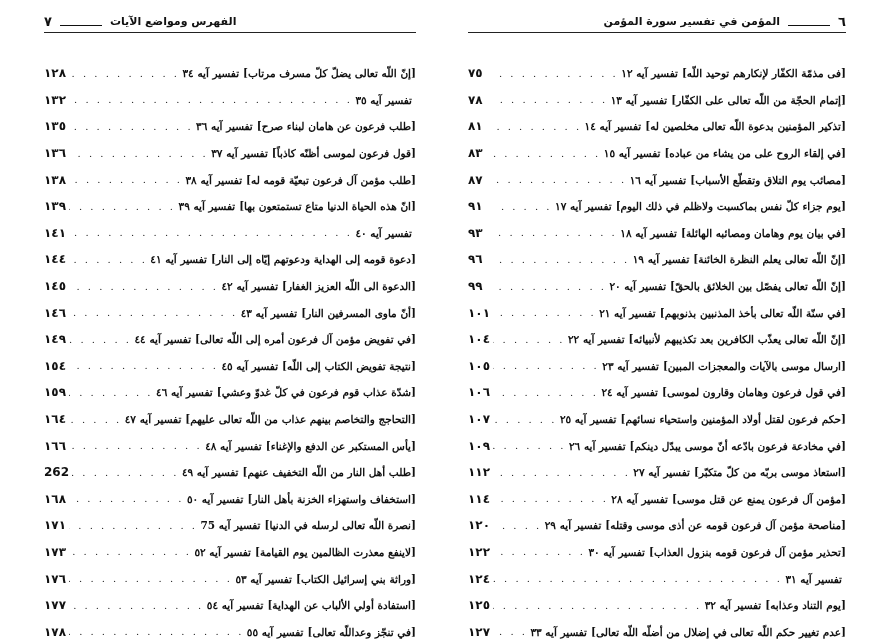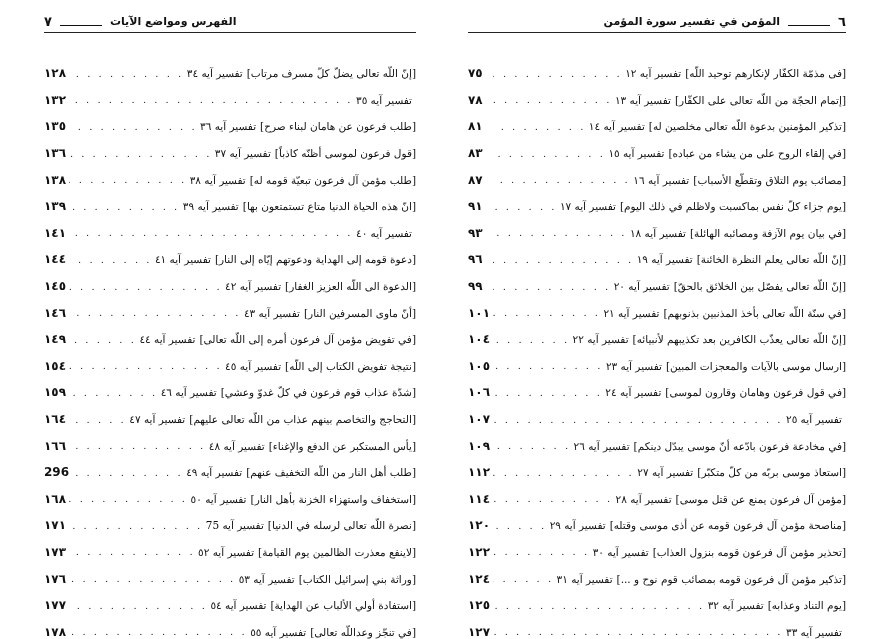--- a/index.html
+++ b/index.html
@@ -11,22 +11,22 @@
   .running-head { position:absolute; top:11px; left:0; right:0; height:20px; direction:rtl;
                   display:flex; align-items:center; font-family:"DejaVu Sans", sans-serif;
                   font-weight:bold; font-size:11px; }
   .page.right .running-head { justify-content:flex-start; }
   .page.left .running-head { justify-content:flex-end; }
   .running-head .dash { display:inline-block; width:42px; border-bottom:1.5px solid #111; margin:0 8px; height:0; position:relative; top:4px; }
   .running-head .pnum { font-size:13px; }
   .head-rule { position:absolute; top:32px; left:0; right:0; border-top:1.5px solid #222; }
   .entries { position:absolute; top:60px; left:0; right:0; }
   .entry { height:26.6px; display:flex; align-items:center; direction:rtl; font-size:10.5px; white-space:nowrap; }
-  .entry .title { flex:0 0 auto; }
-  .entry .verse { flex:0 0 auto; font-weight:normal; margin-right:4px; }
+  .entry .title { flex:0 0 auto;font-weight:bold; }
+  .entry .verse { flex:0 0 auto; font-weight:bold; margin-right:4px; }
   .entry .dots { flex:1 1 auto; overflow:hidden; margin:0 3px; letter-spacing:2.5px; color:#222; font-size:10px; }
   .entry .dots::before { content:". . . . . . . . . . . . . . . . . . . . . . . . . . . . . . . . . . . . . . . . . . . . . . . . . . . . . . . . . . . . . . . . . . . . ."; }
   .entry .page-ref { flex:0 0 auto; font-weight:bold; font-family:"DejaVu Sans", sans-serif; font-size:12px; min-width:22px; text-align:left; }
 </style>
 </head>
 <body>
 
 <div class="page right">
   <div class="running-head">
     <span class="pnum">٦</span>
@@ -65,21 +65,21 @@
         <span class="dots"></span>
         <span class="page-ref">٨٧</span>
       </div>
       <div class="entry">
         <span class="title">[يوم جزاء كلّ نفس بماكسبت ولاظلم في ذلك اليوم]</span>
         <span class="verse">تفسير آيه ١٧</span>
         <span class="dots"></span>
         <span class="page-ref">٩١</span>
       </div>
       <div class="entry">
-        <span class="title">[في بيان يوم الآزفة ومصائبه الهائلة]</span>
+        <span class="title">[في بيان يوم وهامان ومصائبه الهائلة]</span>
         <span class="verse">تفسير آيه ١٨</span>
         <span class="dots"></span>
         <span class="page-ref">٩٣</span>
       </div>
       <div class="entry">
         <span class="title">[إنّ اللّه تعالى يعلم النظرة الخائنة]</span>
         <span class="verse">تفسير آيه ١٩</span>
         <span class="dots"></span>
         <span class="page-ref">٩٦</span>
       </div>
@@ -107,20 +107,21 @@
         <span class="dots"></span>
         <span class="page-ref">١٠٥</span>
       </div>
       <div class="entry">
         <span class="title">[في قول فرعون وهامان وقارون لموسى]</span>
         <span class="verse">تفسير آيه ٢٤</span>
         <span class="dots"></span>
         <span class="page-ref">١٠٦</span>
       </div>
       <div class="entry">
+        <span class="title">[حكم فرعون لقتل أولاد المؤمنين واستحياء نسائهم]</span>
         <span class="verse">تفسير آيه ٢٥</span>
         <span class="dots"></span>
         <span class="page-ref">١٠٧</span>
       </div>
       <div class="entry">
         <span class="title">[في مخادعة فرعون بادّعه أنّ موسى يبدّل دينكم]</span>
         <span class="verse">تفسير آيه ٢٦</span>
         <span class="dots"></span>
         <span class="page-ref">١٠٩</span>
       </div>
@@ -142,32 +143,32 @@
         <span class="dots"></span>
         <span class="page-ref">١٢٠</span>
       </div>
       <div class="entry">
         <span class="title">[تحذير مؤمن آل فرعون قومه بنزول العذاب]</span>
         <span class="verse">تفسير آيه ٣٠</span>
         <span class="dots"></span>
         <span class="page-ref">١٢٢</span>
       </div>
       <div class="entry">
-        <span class="title">[تذكير مؤمن آل فرعون قومه بمصائب قوم نوح و ...]</span>
         <span class="verse">تفسير آيه ٣١</span>
         <span class="dots"></span>
         <span class="page-ref">١٢٤</span>
       </div>
       <div class="entry">
         <span class="title">[يوم التناد وعذابه]</span>
         <span class="verse">تفسير آيه ٣٢</span>
         <span class="dots"></span>
         <span class="page-ref">١٢٥</span>
       </div>
       <div class="entry">
+        <span class="title">[عدم تغيير حكم اللّه تعالى في إضلال من أضلّه اللّه تعالى]</span>
         <span class="verse">تفسير آيه ٣٣</span>
         <span class="dots"></span>
         <span class="page-ref">١٢٧</span>
       </div>
     </div>
 </div>
 
 <div class="page left">
   <div class="running-head">
     <span>الفهرس ومواضع الآيات</span>
@@ -261,21 +262,21 @@
       <div class="entry">
         <span class="title">[يأس المستكبر عن الدفع والإغناء]</span>
         <span class="verse">تفسير آيه ٤٨</span>
         <span class="dots"></span>
         <span class="page-ref">١٦٦</span>
       </div>
       <div class="entry">
         <span class="title">[طلب أهل النار من اللّه التخفيف عنهم]</span>
         <span class="verse">تفسير آيه ٤٩</span>
         <span class="dots"></span>
-        <span class="page-ref">296</span>
+        <span class="page-ref">262</span>
       </div>
       <div class="entry">
         <span class="title">[استخفاف واستهزاء الخزنة بأهل النار]</span>
         <span class="verse">تفسير آيه ٥٠</span>
         <span class="dots"></span>
         <span class="page-ref">١٦٨</span>
       </div>
       <div class="entry">
         <span class="title">[نصرة اللّه تعالى لرسله في الدنيا]</span>
         <span class="verse">تفسير آيه 75</span>

